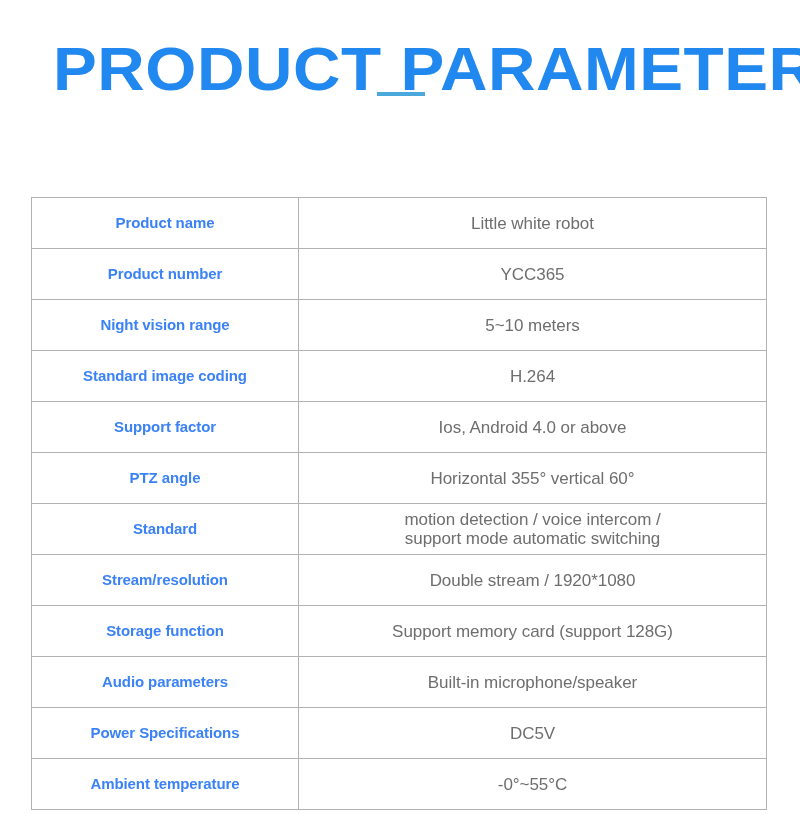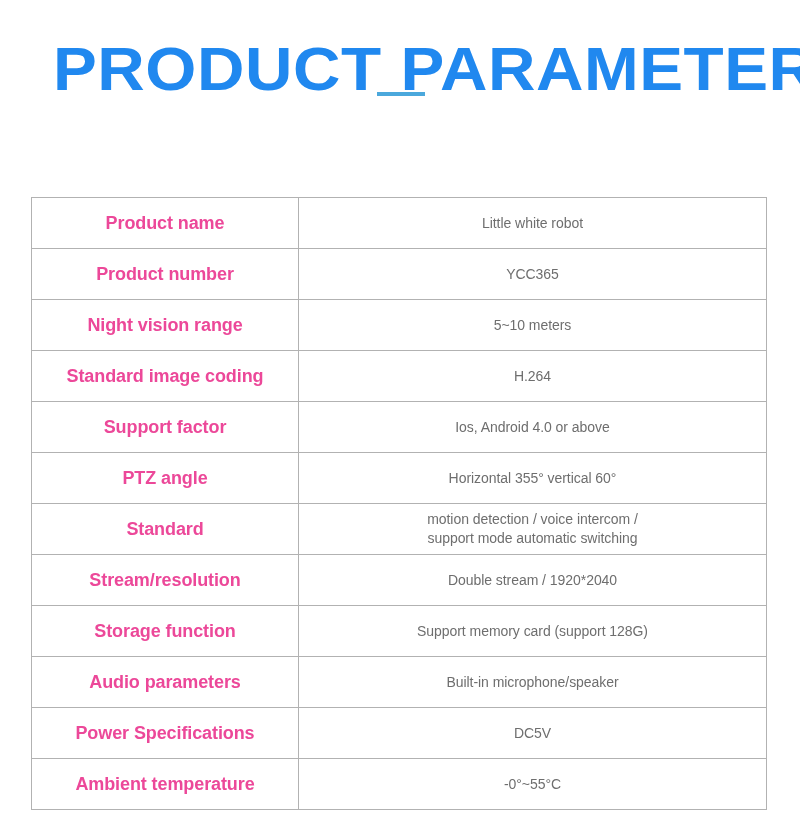--- a/index.html
+++ b/index.html
@@ -63,28 +63,28 @@
   }
   .spec-table td {
     border: 1.5px solid #b2b2b2;
     height: 46px;
     padding: 2px 6px;
     vertical-align: middle;
     text-align: center;
   }
   .col-label {
     width: 254px;
-    font-size: 18px;
+    font-size: 15px;
     line-height: 22px;
     font-weight: bold;
-    color: #ec4899;
+    color: #3b82f6;
     letter-spacing: -0.1px;
   }
   .col-value {
-    font-size: 14px;
+    font-size: 17px;
     line-height: 19px;
     font-weight: normal;
     color: #6e6e6e;
     letter-spacing: -0.05px;
   }
   .col-value .line {
     display: block;
   }
 </style>
 </head>
@@ -125,21 +125,21 @@
         </tr>
         <tr class="spec-row">
           <td class="col-label">Standard</td>
           <td class="col-value">
             <span class="line">motion detection / voice intercom /</span>
             <span class="line">support mode automatic switching</span>
           </td>
         </tr>
         <tr class="spec-row">
           <td class="col-label">Stream/resolution</td>
-          <td class="col-value">Double stream / 1920*2040</td>
+          <td class="col-value">Double stream / 1920*1080</td>
         </tr>
         <tr class="spec-row">
           <td class="col-label">Storage function</td>
           <td class="col-value">Support memory card (support 128G)</td>
         </tr>
         <tr class="spec-row">
           <td class="col-label">Audio parameters</td>
           <td class="col-value">Built-in microphone/speaker</td>
         </tr>
         <tr class="spec-row">

